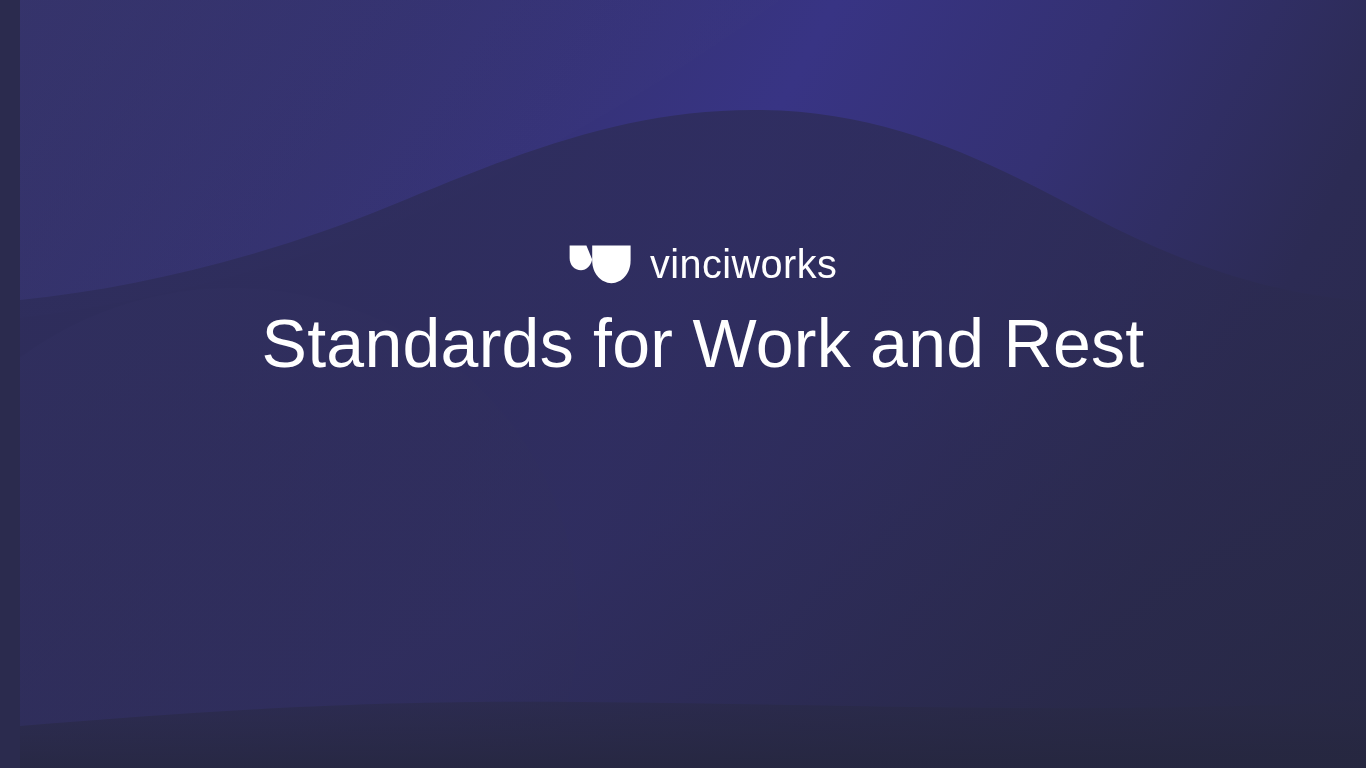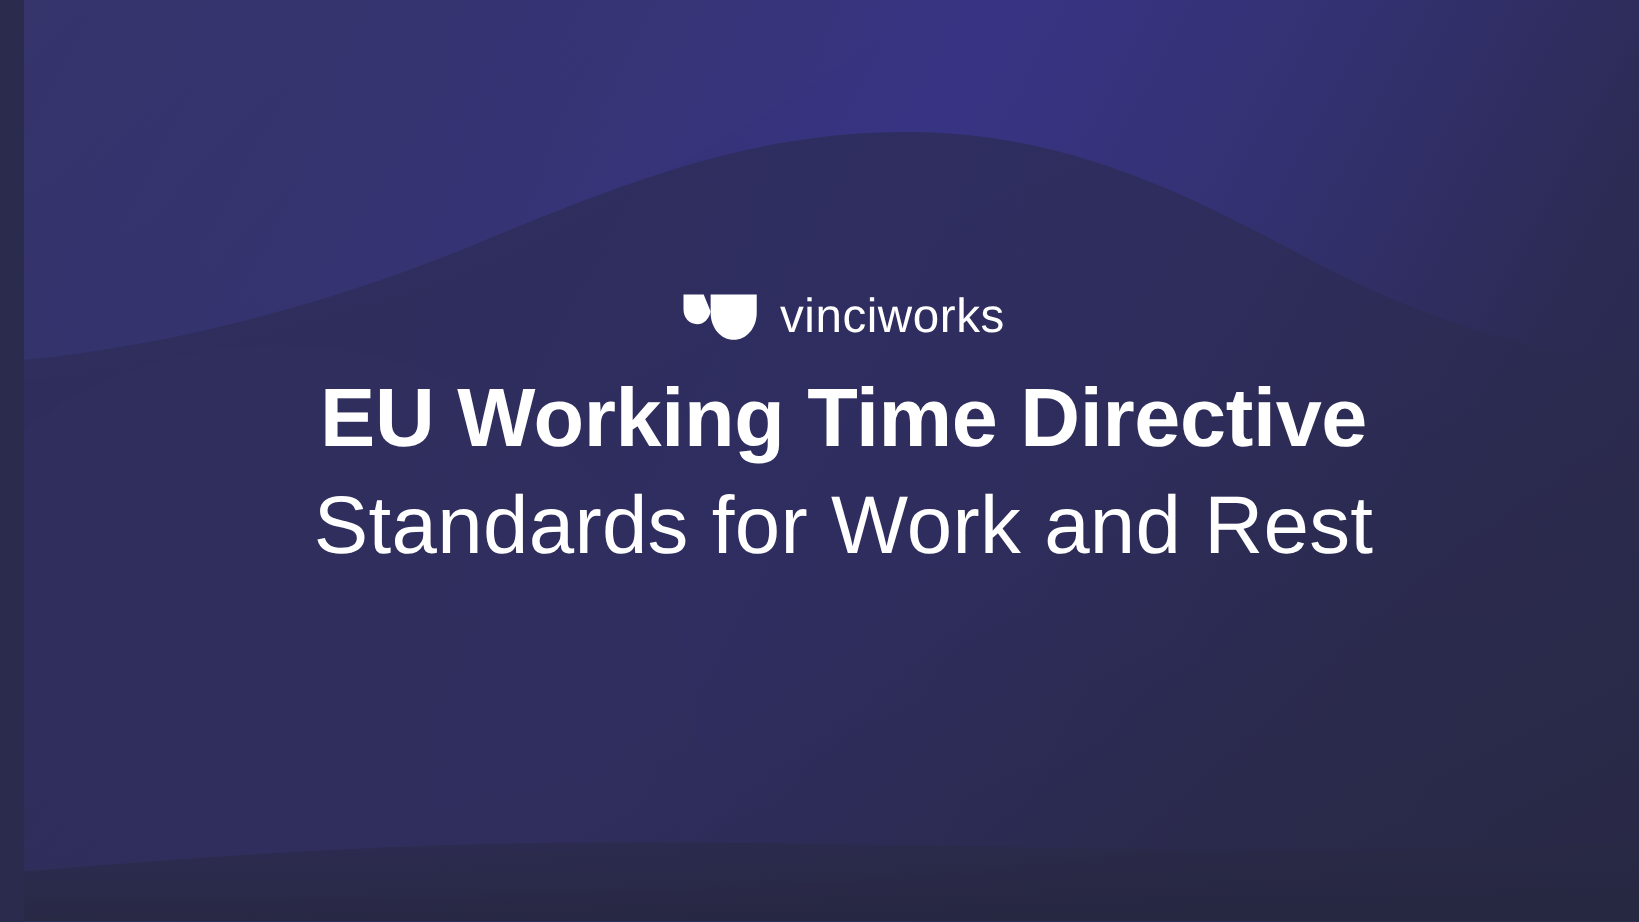--- a/index.html
+++ b/index.html
@@ -161,18 +161,17 @@
                  L 62.6,2.4
                  L 62.6,17.6
                  C 62.6,30.4 54.0,40.2 43.4,40.2
                  C 32.8,40.2 24.2,30.4 24.2,17.6
                  Z"></path>
       </svg>
 
       <div class="brand-wordmark">vinciworks</div>
     </div>
 
-    <h1 class="headline">EU Working Time Directive</h1>
 
     <h2 class="subheadline">Standards for Work and Rest</h2>
 
   </div>
 </div>
 
 </body></html>

